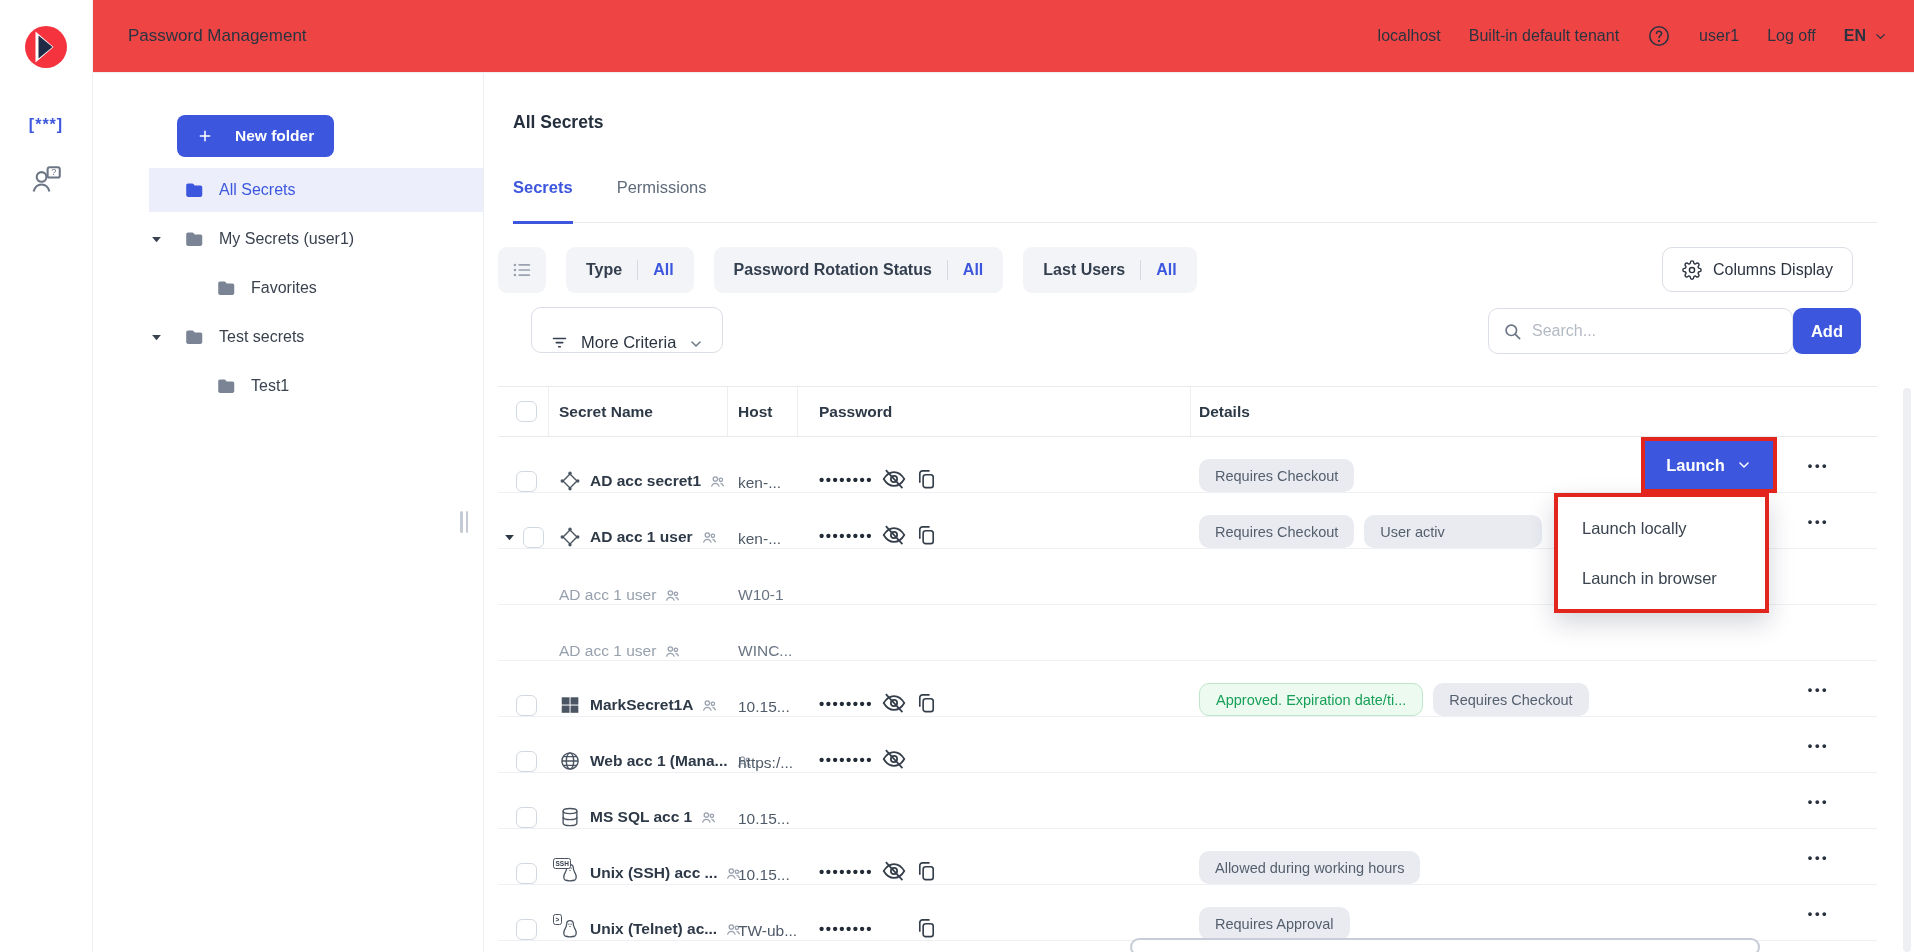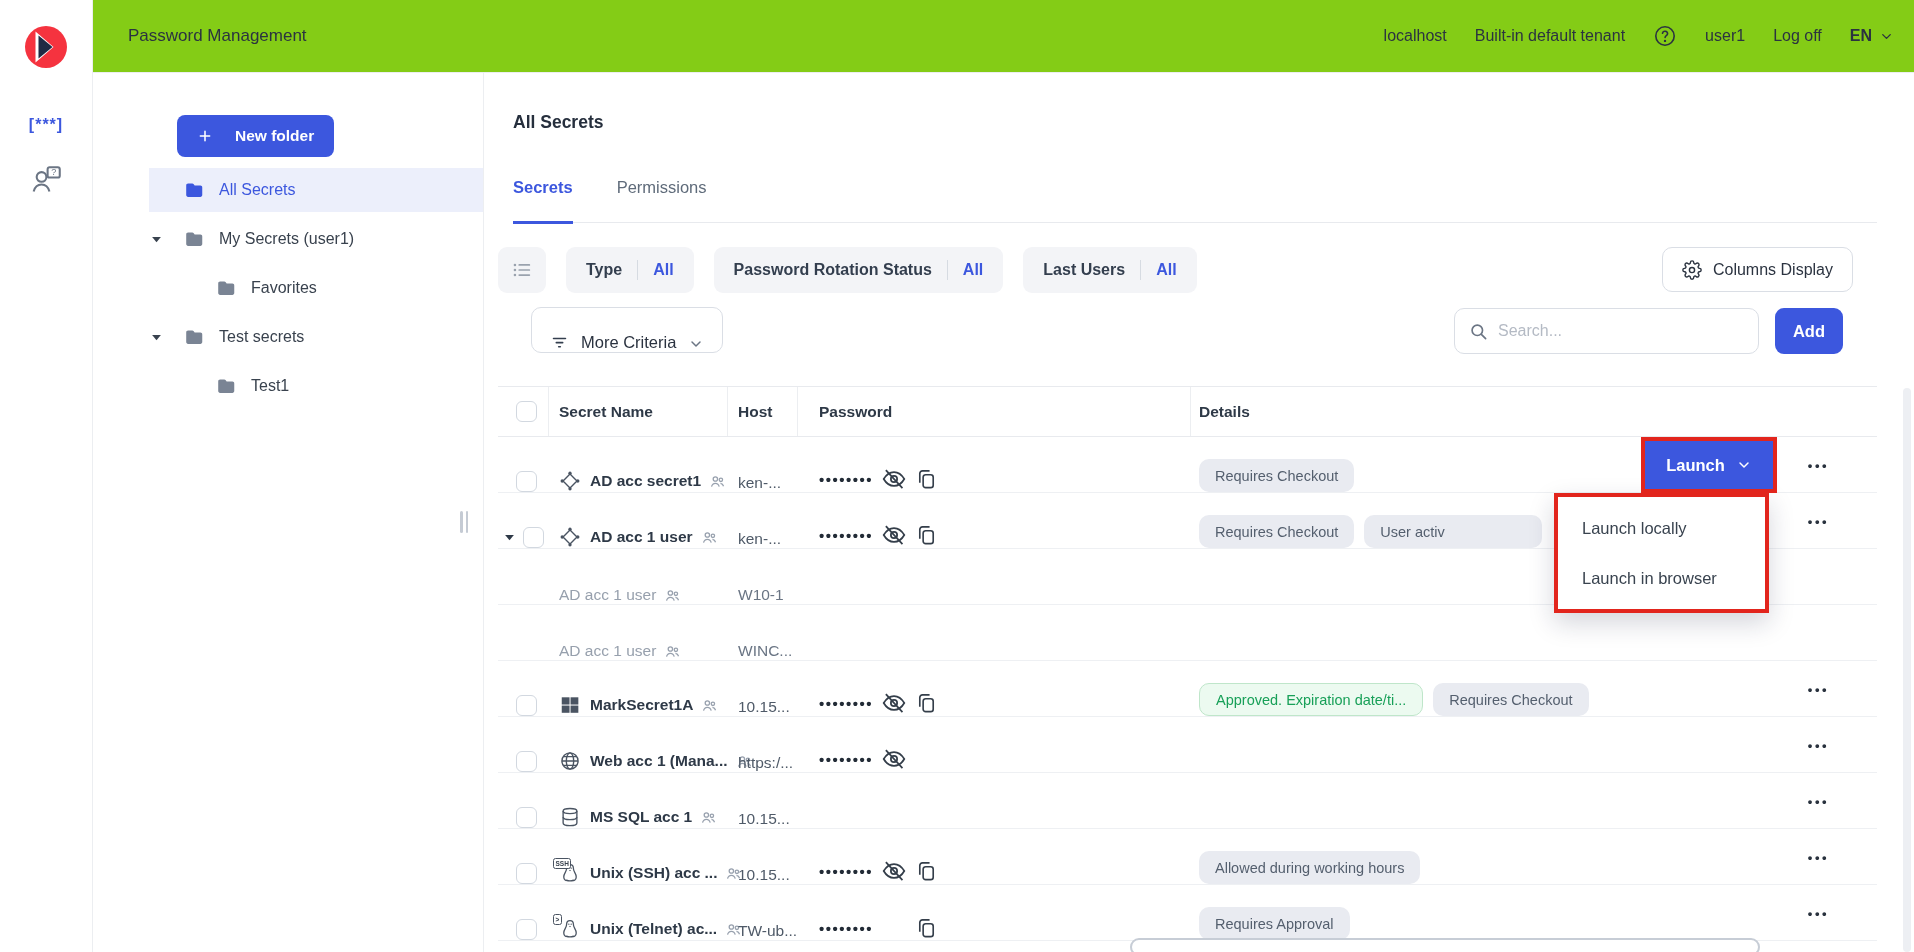--- a/index.html
+++ b/index.html
@@ -10,21 +10,21 @@
   
   .rail{position:absolute;left:0;top:0;width:93px;height:952px;border-right:1px solid var(--line);background:#fff;z-index:10}
   .logo{position:absolute;left:24px;top:25px;width:44px;height:44px}
   .rail-vault{position:absolute;left:0;top:116px;width:92px;text-align:center;
     color:var(--accent);font-weight:700;font-size:16px;letter-spacing:1px;cursor:pointer}
   .rail-user{position:absolute;left:30px;top:163px;width:34px;height:34px;color:#6B7584;cursor:pointer}
   .rail-user svg{width:100%;height:100%}
 
   
   .topbar{position:absolute;left:93px;top:0;width:1821px;height:73px;border-bottom:1px solid var(--line);
-    display:flex;align-items:center;padding:0 20px 0 35px;background:#84cc16}
+    display:flex;align-items:center;padding:0 26px 0 35px;background:#ef4444}
   .app-title{font-size:17px;font-weight:500;color:#2B3340}
   .top-right{margin-left:auto;display:flex;align-items:center;gap:28px;font-size:16px;color:#2B3340}
   .help-icn{width:24px;height:24px;color:#2B3340;cursor:pointer}
   .help-icn svg{width:100%;height:100%}
   .lang{display:flex;align-items:center;gap:7px;font-weight:600;cursor:pointer}
   .lang .chev{width:15px;height:15px;color:#2B3340}
   .chev svg{width:100%;height:100%}
 
   
   .sidebar{position:absolute;left:93px;top:73px;width:390px;height:879px;background:#fff}
@@ -62,26 +62,26 @@
   .cols-btn{margin-left:auto;height:45px;border:1px solid #DADEE5;border-radius:10px;background:#fff;display:flex;align-items:center;
     gap:11px;padding:0 19px;font-size:16px;font-weight:500;color:#2B3340;cursor:pointer;font-family:"Liberation Sans", sans-serif}
   .cols-btn .icn{width:20px;height:20px;color:#2B3340}
 
   .criteria-btn{position:absolute;left:47px;top:234px;height:46px;border:1px solid #DADEE5;border-radius:10px;background:#fff;
     display:flex;align-items:flex-end;gap:12px;padding:0 18px;font-size:16.5px;font-weight:500;color:#2B3340;cursor:pointer;
     font-family:"Liberation Sans", sans-serif}
   .criteria-btn .icn{width:19px;height:19px;color:#333E4E}
   .criteria-btn .chev{width:16px;height:16px;color:#6B7584}
 
-  .searchbox{position:absolute;right:155px;top:235px;width:305px;height:46px;border:1px solid #DADEE5;border-radius:10px;
+  .searchbox{position:absolute;right:121px;top:235px;width:305px;height:46px;border:1px solid #DADEE5;border-radius:10px;
     background:#fff;display:flex;align-items:center;padding:0 14px;gap:10px}
   .searchbox .icn{width:19px;height:19px;color:#6B7584;flex:none}
   .searchbox input{border:none;outline:none;flex:1;font-size:16px;color:#2B3340;font-family:"Liberation Sans", sans-serif;min-width:0}
   .searchbox input::placeholder{color:#B4BAC4}
-  .add-btn{position:absolute;right:71px;top:235px;width:68px;height:46px;border:none;border-radius:9px;background:var(--accent);
+  .add-btn{position:absolute;right:53px;top:235px;width:68px;height:46px;border:none;border-radius:9px;background:var(--accent);
     color:#fff;font-size:16.5px;font-weight:600;cursor:pointer;font-family:"Liberation Sans", sans-serif}
 
   
   .table{position:absolute;left:14px;right:37px;top:313px}
   .hrow{display:flex;height:51px;border-top:1px solid #E8EAEE;border-bottom:1px solid #E8EAEE;align-items:stretch}
   .hcell{display:flex;align-items:center;font-size:15.5px;font-weight:700;color:#2E3947;border-right:1px solid var(--line)}
   .c-expand{width:51px;flex:none;display:flex;align-items:center;padding-left:18px;gap:6px}
   .c-expand.wcaret{padding-left:4px}
   .c-name{width:179px;flex:none;display:flex;align-items:center;padding-left:10px}
   .c-host{width:70px;flex:none;display:flex;align-items:center;padding-left:10px}

